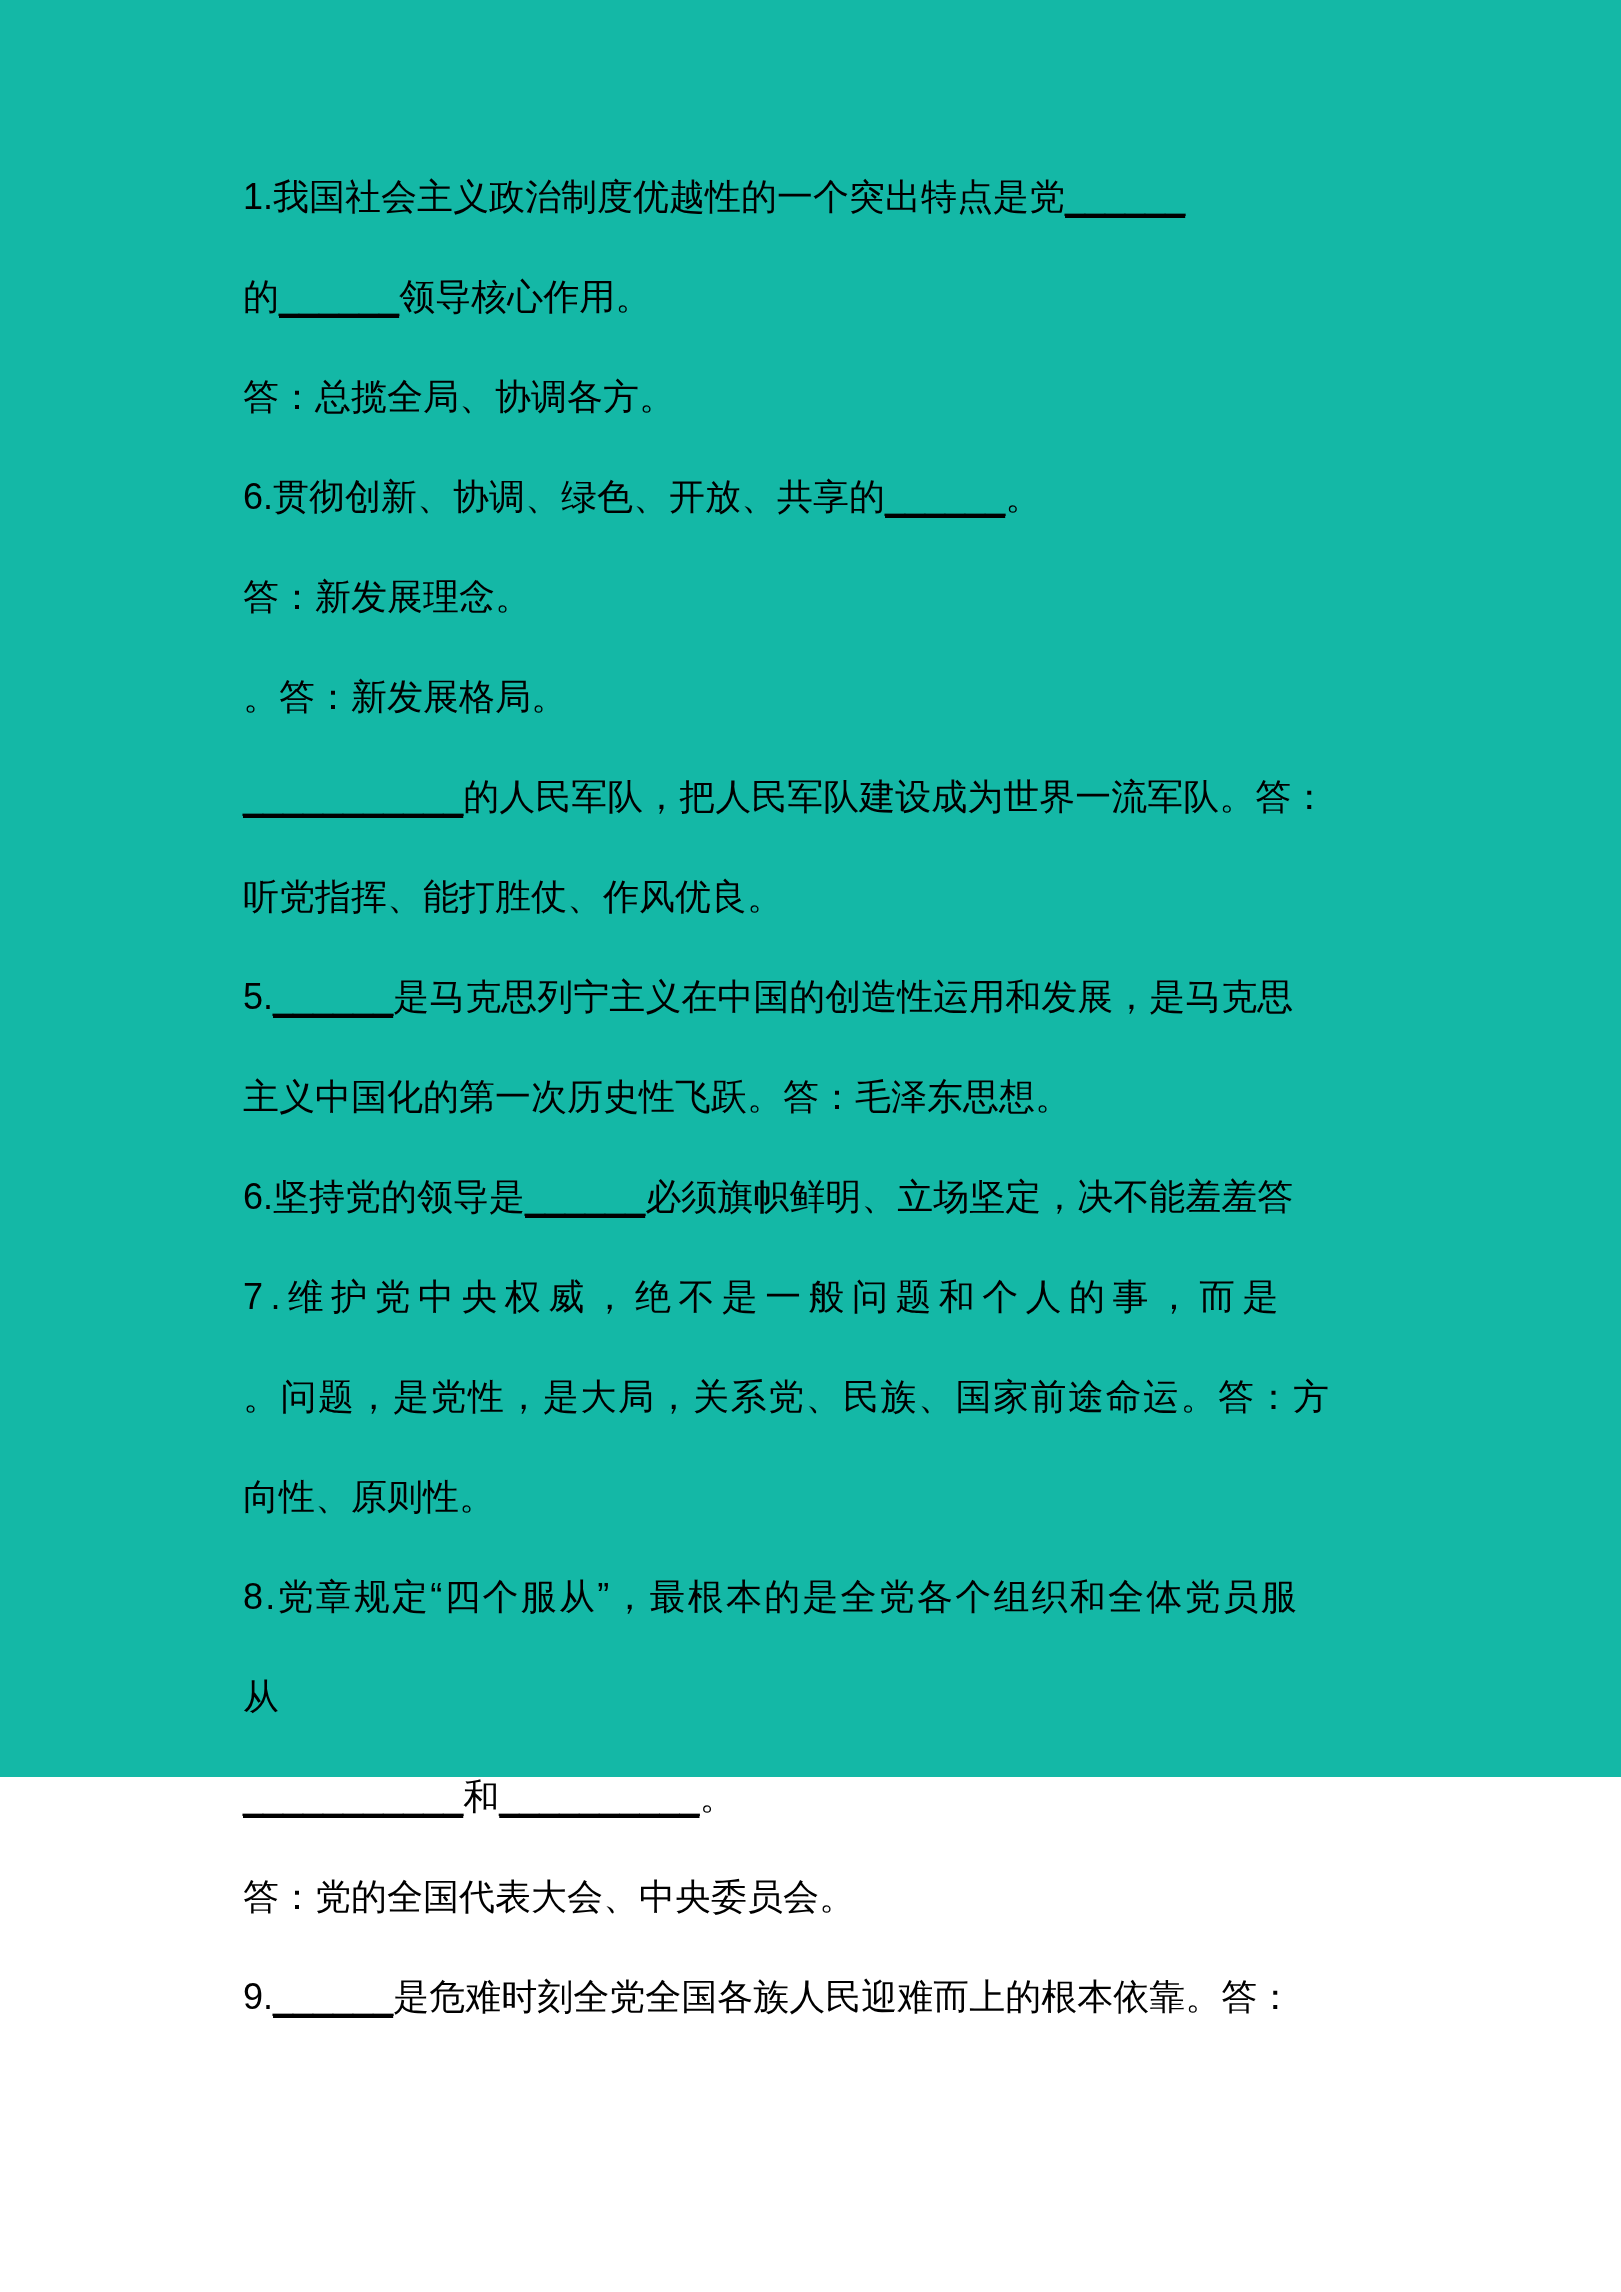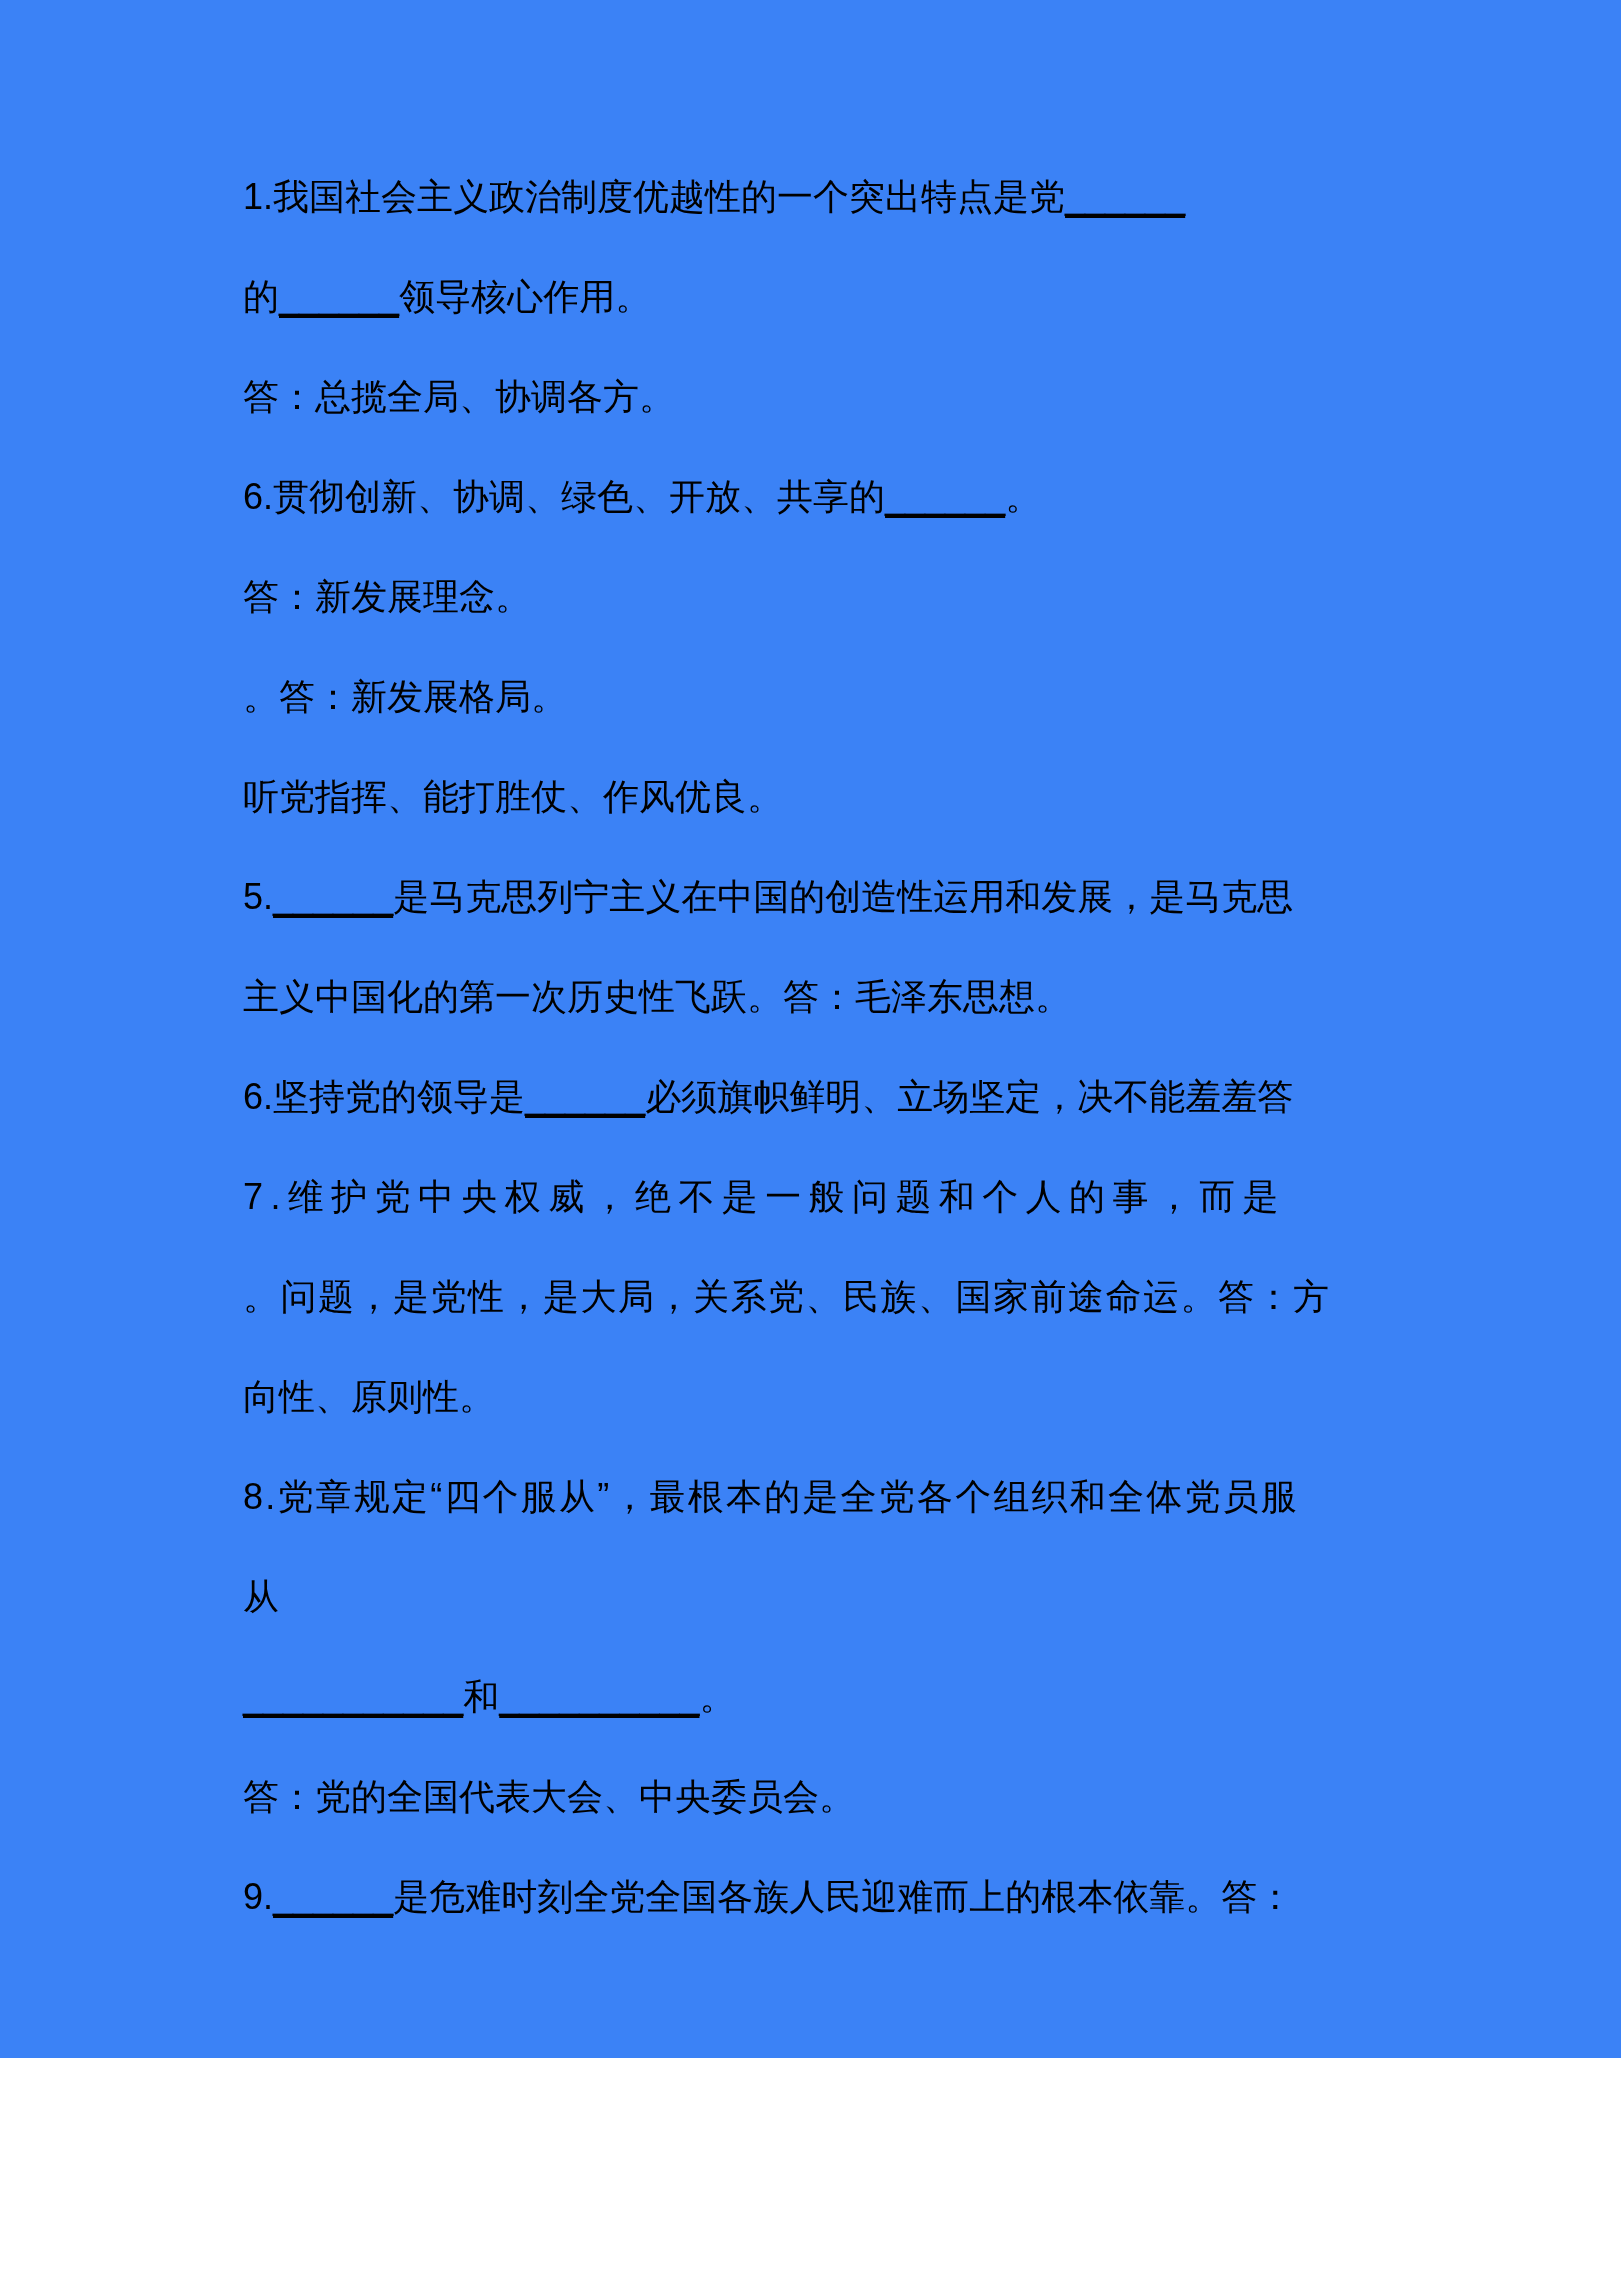--- a/index.html
+++ b/index.html
@@ -12,22 +12,22 @@
     width: 1621px;
     height: 2293px;
     font-family: "Liberation Sans", "DejaVu Sans", sans-serif;
     color: #000000;
     -webkit-font-smoothing: antialiased;
   }
 
   .page {
     position: relative;
     width: 1621px;
-    height: 2058px;
-    background: #3b82f6;
+    height: 1777px;
+    background: #14b8a6;
     box-sizing: border-box;
     padding: 147px 104px 0 243px;
   }
 
   .doc-body {
     width: 1186px;
   }
 
   
   .line {
@@ -81,20 +81,21 @@
 
     <div class="line"><span class="q">1.我国社会主义政治制度优越性的一个突出特点是党</span><span class="blank">______</span></div>
     <div class="line"><span class="q">的</span><span class="blank">______</span><span class="q">领导核心作用。</span></div>
     <div class="line bold"><span class="ans">答：总揽全局、协调各方。</span></div>
 
     <div class="line"><span class="q">6.贯彻创新、协调、绿色、开放、共享的</span><span class="blank">______</span><span class="q">。</span></div>
     <div class="line bold"><span class="ans">答：新发展理念。</span></div>
 
     <div class="line"><span class="q">。</span><span class="ans">答：新发展格局。</span></div>
 
+    <div class="line"><span class="blank">___________</span><span class="q">的人民军队，把人民军队建设成为世界一流军队。</span><span class="ans">答：</span></div>
     <div class="line bold"><span class="ans">听党指挥、能打胜仗、作风优良。</span></div>
 
     <div class="line"><span class="q">5.</span><span class="blank">______</span><span class="q">是马克思列宁主义在中国的创造性运用和发展，是马克思</span></div>
     <div class="line"><span class="q">主义中国化的第一次历史性飞跃。</span><span class="ans">答：毛泽东思想。</span></div>
 
     <div class="line"><span class="q">6.坚持党的领导是</span><span class="blank">______</span><span class="q">必须旗帜鲜明、立场坚定，决不能羞羞答</span></div>
 
     <div class="line tracked-1"><span class="q">7.维护党中央权威，绝不是一般问题和个人的事，而是</span></div>
     <div class="line tracked-2"><span class="q">。问题，是党性，是大局，关系党、民族、国家前途命运。</span><span class="ans">答：方</span></div>
     <div class="line bold"><span class="ans">向性、原则性。</span></div>

